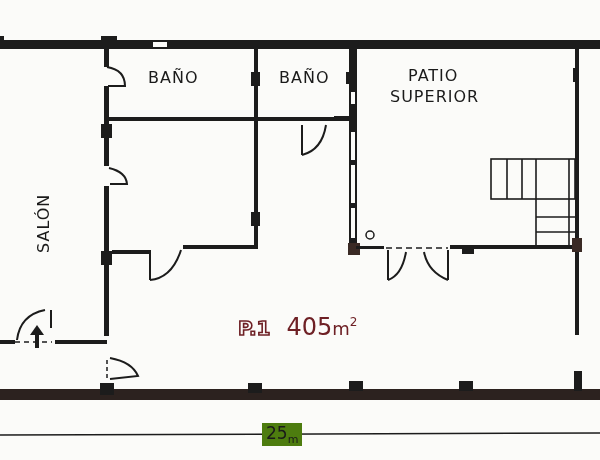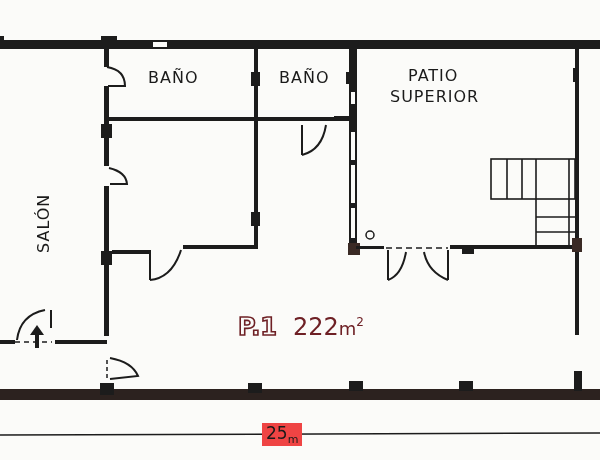--- a/index.html
+++ b/index.html
@@ -1,23 +1,23 @@
 <!DOCTYPE html>
 <html><head>
 <meta charset="utf-8">
 <style>
   html, body { margin:0; padding:0; }
   body { width:600px; height:460px; background:#fbfbf9; overflow:hidden; position:relative; font-family:"DejaVu Sans", sans-serif; }
   svg { position:absolute; left:0; top:0; }
   .label { position:absolute; color:#1a1a1a; font-family:"DejaVu Sans", sans-serif; letter-spacing:1px; font-size:16px; line-height:1; white-space:nowrap; }
   .label.rot { transform:rotate(-90deg); transform-origin:left top; }
   .plant { position:absolute; color:#6e2025; font-size:24px; font-family:"DejaVu Sans", sans-serif; white-space:nowrap; }
-  .plant .pname { font-weight:bold; color:#fbfbf9; -webkit-text-stroke:1.6px #6e2025; font-size:24px; margin-right:16px; }
+  .plant .pname { font-weight:bold; color:#fbfbf9; -webkit-text-stroke:1.6px #6e2025; font-size:20px; margin-right:16px; }
   .plant sup { font-size:12px; }
-  .dim { position:absolute; font-size:17px; color:#1a1a1a; background:#ef4444; padding:0 4px; }
+  .dim { position:absolute; font-size:17px; color:#1a1a1a; background:#4d7c0f; padding:0 4px; }
   .dim .unit { font-size:11px; vertical-align:-4px; }
 </style>
 </head>
 <body>
 
 <svg width="600" height="460" viewBox="0 0 600 460">
 
   <rect x="0" y="40" width="600" height="9" fill="#1c1c1c"></rect>
   <rect x="153" y="42" width="14" height="5" fill="#fbfbf9"></rect>
   <rect x="0" y="389" width="600" height="11" fill="#2c221f"></rect>
@@ -98,18 +98,18 @@
   <line x1="0" y1="435" x2="600" y2="433" stroke="#1c1c1c" stroke-width="1.5"></line>
 </svg>
 
 <div class="label" style="left:148px;top:70px;">BAÑO</div>
 <div class="label" style="left:279px;top:70px;">BAÑO</div>
 <div class="label" style="left:392px;top:68px;margin-left:16px;">PATIO</div>
 <div class="label" style="left:390px;top:89px;">SUPERIOR</div>
 <div class="label rot" style="left:36px;top:253px;">SALÓN</div>
 
 <div class="plant" style="left:238px;top:313px;">
-  <span class="pname">P.1</span><span>222</span><span style="font-size:18px;">m</span><sup>2</sup>
+  <span class="pname">P.1</span><span>405</span><span style="font-size:18px;">m</span><sup>2</sup>
 </div>
 
 <div class="dim" style="left:262px;top:423px;">
   <span>25</span><span class="unit">m</span>
 </div>
 
 </body></html>

